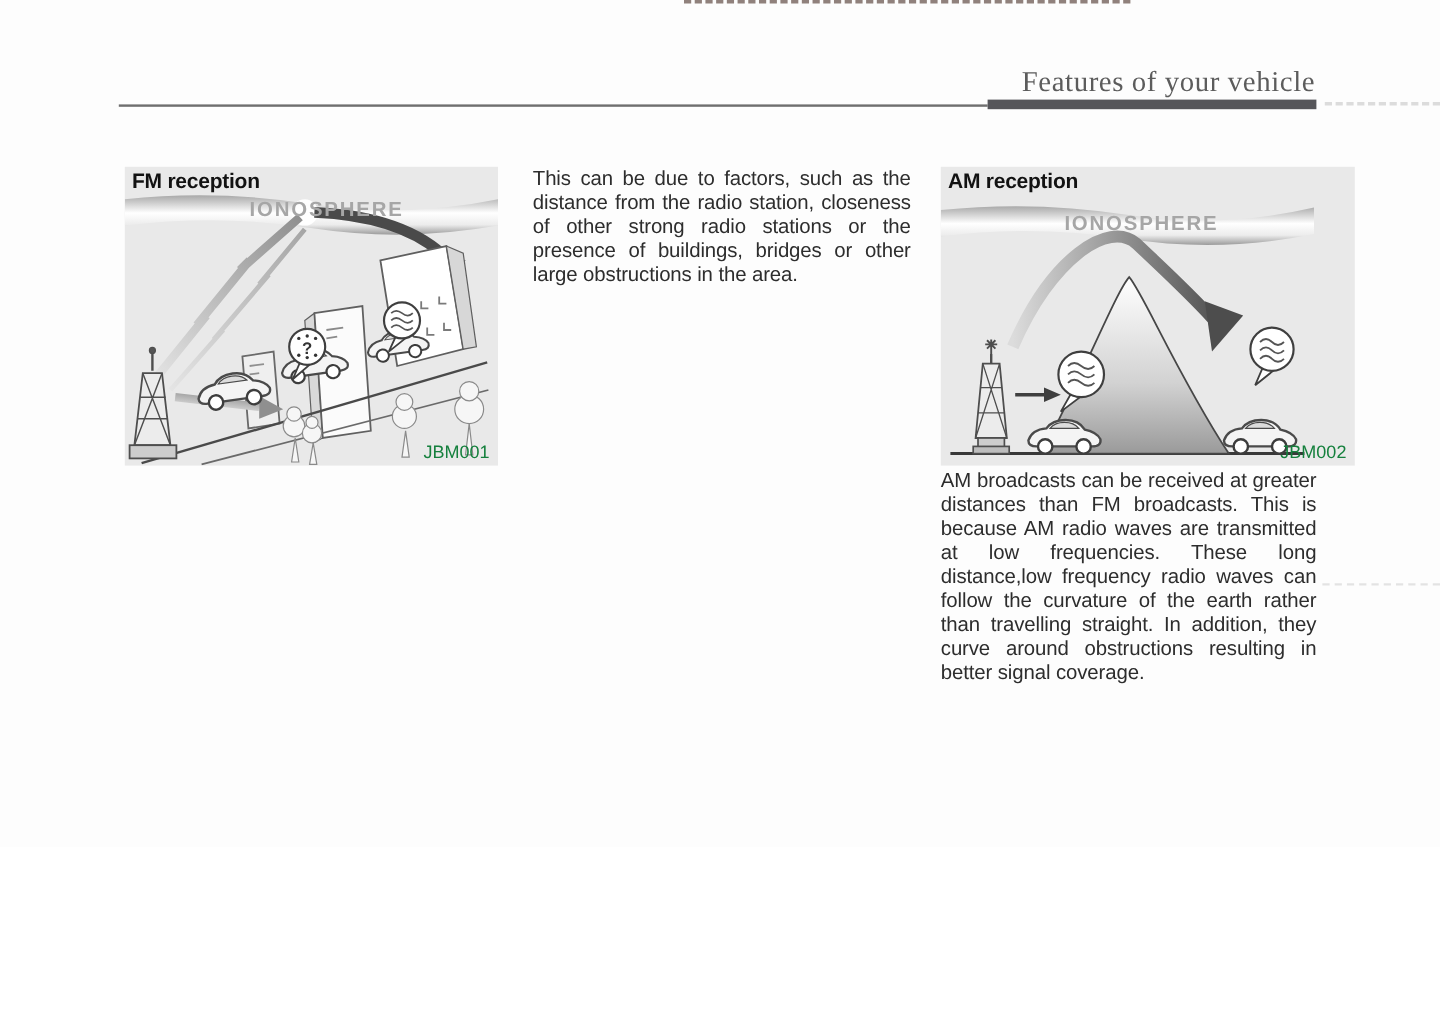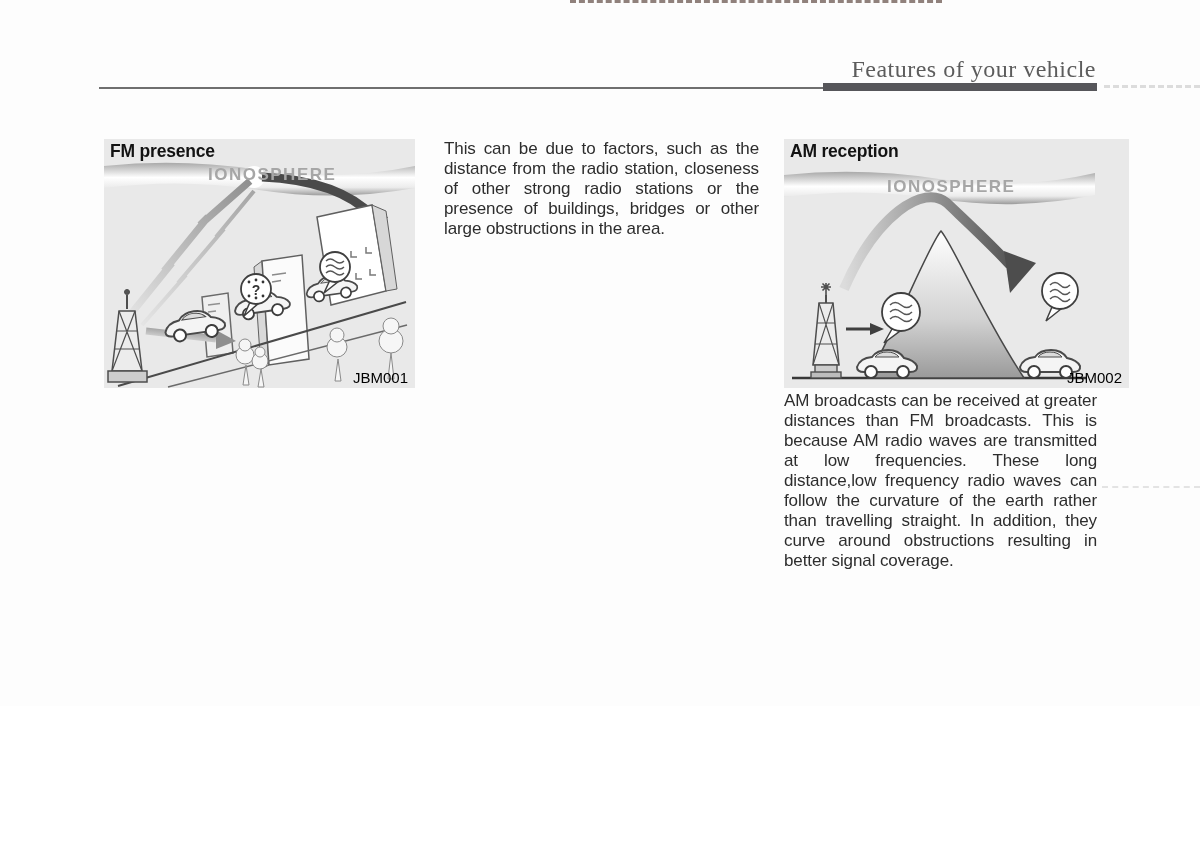--- a/index.html
+++ b/index.html
@@ -22,21 +22,21 @@
   .pn-page{position:absolute;left:1101px;top:782px;font-size:24px;color:#262626;}
 
   
   .figbox{position:absolute;width:311px;height:249px;background:var(--figure-bg,#e9e9e9);}
   #fig-fm{left:104px;top:139px;} #fig-am{left:784px;top:139px;padding-left:34px;}
   .fig-title{position:absolute;top:2px;left:6px;font-size:17.5px;font-weight:bold;color:#121212;letter-spacing:-0.2px;z-index:3;}
   .fig-art{position:absolute;left:0;top:0;width:311px;height:249px;z-index:1;}
   .band-label{position:absolute;font-size:17px;font-weight:bold;color:var(--band-label,#a6a6a6);letter-spacing:1.5px;z-index:2;}
   #fig-fm .band-label{left:104px;top:26px;}
   #fig-am .band-label{left:103px;top:38px;}
-  .fig-code{position:absolute;right:7px;bottom:2px;font-size:15px;color:#000000;z-index:3;}
+  .fig-code{position:absolute;right:7px;bottom:2px;font-size:15px;color:#15803d;z-index:3;}
 
   
   .p{font-size:17px;line-height:20px;text-align:justify;margin:0;letter-spacing:-0.1px;}
   .p + .p{margin-top:12px;}
   .col-heading{position:absolute;left:104px;top:391px;width:313px;font-size:19.5px;font-weight:bold;color:#0d0d0d;}
   #p-left-wrap{position:absolute;left:104px;top:421px;width:313px;}
   #p-mid{position:absolute;left:444px;top:139px;width:315px;}
   #p-right{position:absolute;left:784px;top:391px;width:313px;}
 </style>
 </head>
@@ -46,21 +46,21 @@
 
   <div class="top-mark"></div>
 
   <div class="header-title">Features of your vehicle</div>
   <div class="rule-thin"></div>
   <div class="rule-thick"></div>
   <div class="rule-tail"></div>
   <div class="side-mark-right"></div>
 
   <div class="figbox" id="fig-fm">
-    <div class="fig-title">FM presence</div>
+    <div class="fig-title">FM reception</div>
     <div class="band-label">IONOSPHERE</div>
     <svg class="fig-art" viewBox="0 0 311 249">
       <defs>
         <linearGradient id="fm-band" x1="0" y1="0" x2="0" y2="1">
           <stop offset="0" stop-color="#a9a9a9"></stop>
             <stop offset="0.45" stop-color="#ffffff"></stop>
           <stop offset="0.75" stop-color="#ececec"></stop>
             <stop offset="1" stop-color="#9b9b9b"></stop>
         </linearGradient>
         <linearGradient id="fm-beam" x1="0" y1="1" x2="1" y2="0">

